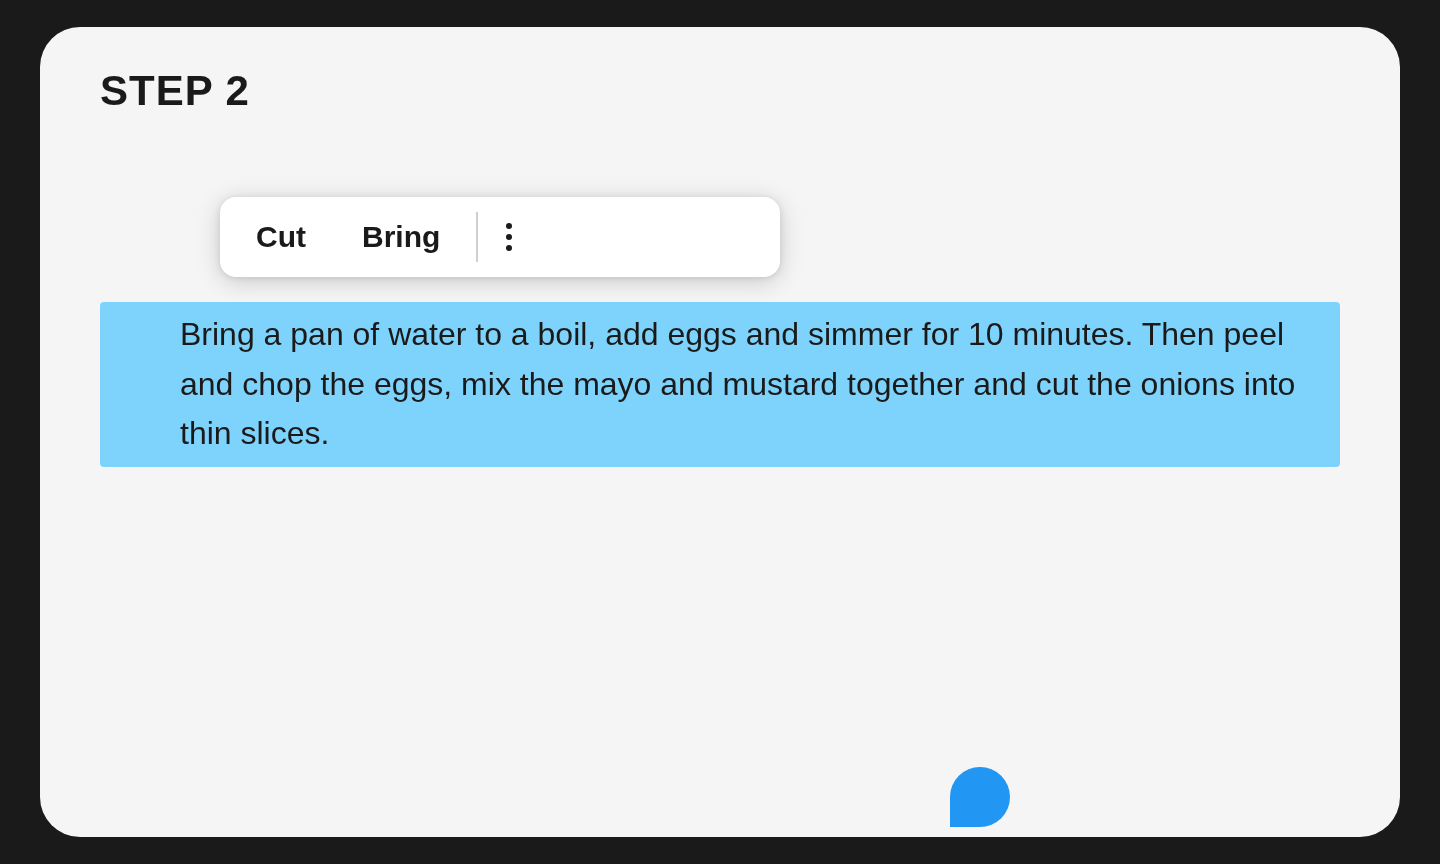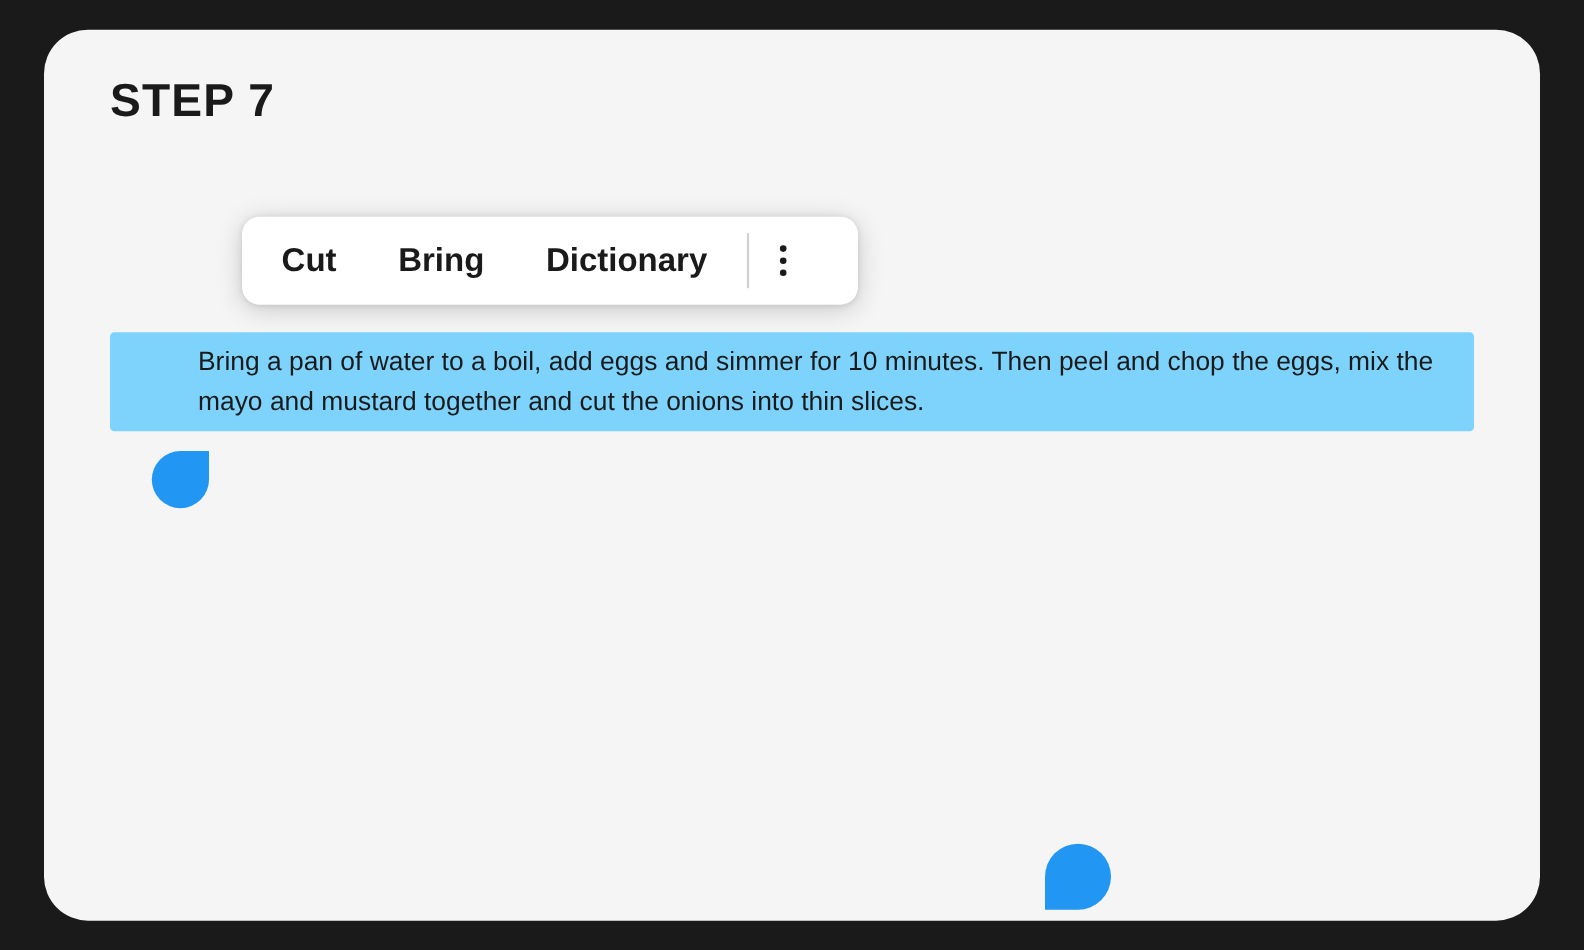--- a/index.html
+++ b/index.html
@@ -89,21 +89,21 @@
       top: 275px;
       left: 60px;
       right: 60px;
       bottom: 40px;
       background: transparent;
     }
 
     .selected-highlight {
       background: #7dd3fc;
       border-radius: 4px;
-      font-size: 24px;
+      font-size: 32px;
       line-height: 1.55;
       color: #1a1a1a;
       padding: 8px 12px 8px 80px;
       position: relative;
     }
 
     .selection-handle-left {
       position: absolute;
       left: 38px;
       top: 108px;
@@ -137,26 +137,25 @@
       height: 6px;
       background: #1a1a1a;
       border-radius: 50%;
     }
   </style>
 </head>
 <body>
 
 <div class="phone-container">
 
-  <div class="step-label">STEP 7</div>
+  <div class="step-label">STEP 2</div>
 
   <div class="context-menu">
     <div class="menu-item">Cut</div>
     <div class="menu-item">Bring</div>
-    <div class="menu-item">Dictionary</div>
     <div class="menu-divider"></div>
     <div class="menu-more">
       <div class="three-dots">
         <div class="dot"></div>
         <div class="dot"></div>
         <div class="dot"></div>
       </div>
     </div>
   </div>
 

